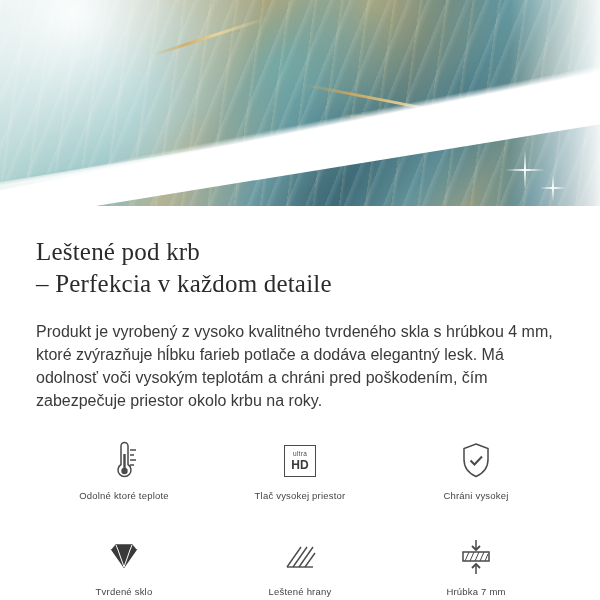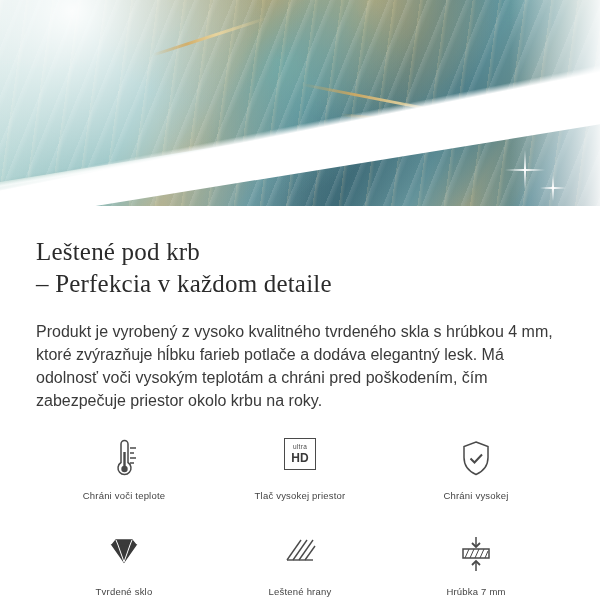--- a/index.html
+++ b/index.html
@@ -170,21 +170,21 @@
   .feature {
     display: flex;
     flex-direction: column;
     align-items: center;
     justify-content: flex-start;
     height: 82px;
   }
   .feature-icon {
     height: 46px;
     display: flex;
-    align-items: flex-start;
+    align-items: center;
     justify-content: center;
   }
   .feature-label {
     margin-top: 6px;
     font-size: 9.5px;
     color: #444444;
     text-align: center;
     letter-spacing: 0.2px;
   }
   .ultrahd-box {
@@ -243,21 +243,21 @@
           <svg width="34" height="42" viewBox="0 0 34 42" fill="none" stroke="#4a4a4a" stroke-width="1.5">
             <path d="M14 6a3.5 3.5 0 0 1 7 0v18.5a6.5 6.5 0 1 1-7 0V6z"></path>
             <circle cx="17.5" cy="31" r="3.2" fill="#4a4a4a" stroke="none"></circle>
             <line x1="17.5" y1="14" x2="17.5" y2="28" stroke="#4a4a4a" stroke-width="2.4"></line>
             <line x1="23" y1="10" x2="29" y2="10"></line>
             <line x1="23" y1="15" x2="27" y2="15"></line>
             <line x1="23" y1="20" x2="29" y2="20"></line>
             <line x1="23" y1="25" x2="27" y2="25"></line>
           </svg>
         </div>
-        <div class="feature-label">Chráni voči teplote</div>
+        <div class="feature-label">Odolné ktoré teplote</div>
       </div>
 
       <div class="feature">
         <div class="feature-icon">
           <div class="ultrahd-box">
             <span class="ultrahd-top">ultra</span>
             <span class="ultrahd-bot">HD</span>
           </div>
         </div>
         <div class="feature-label">Tlač vysokej priestor</div>

